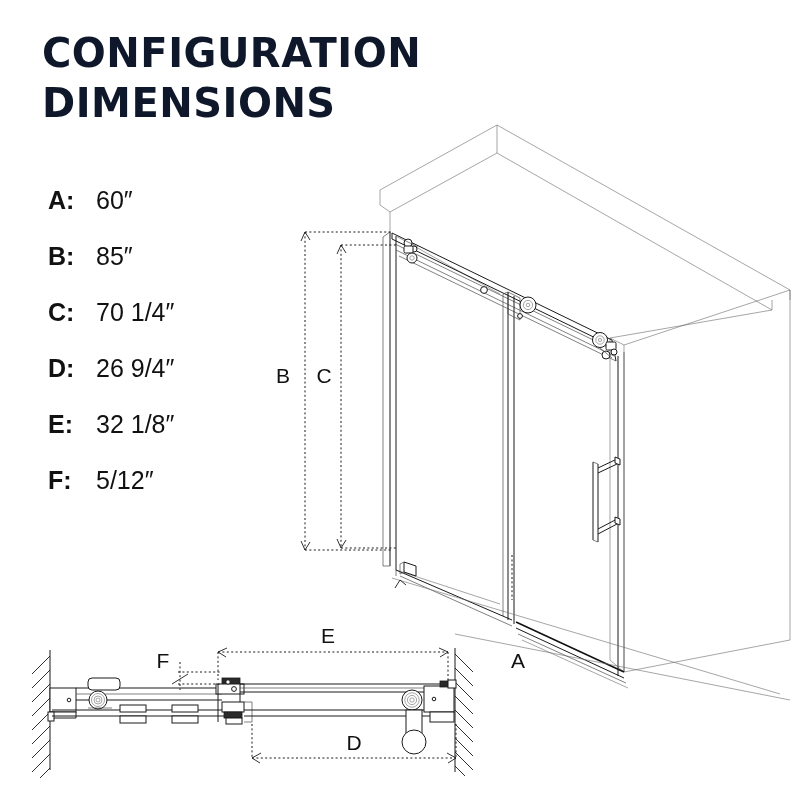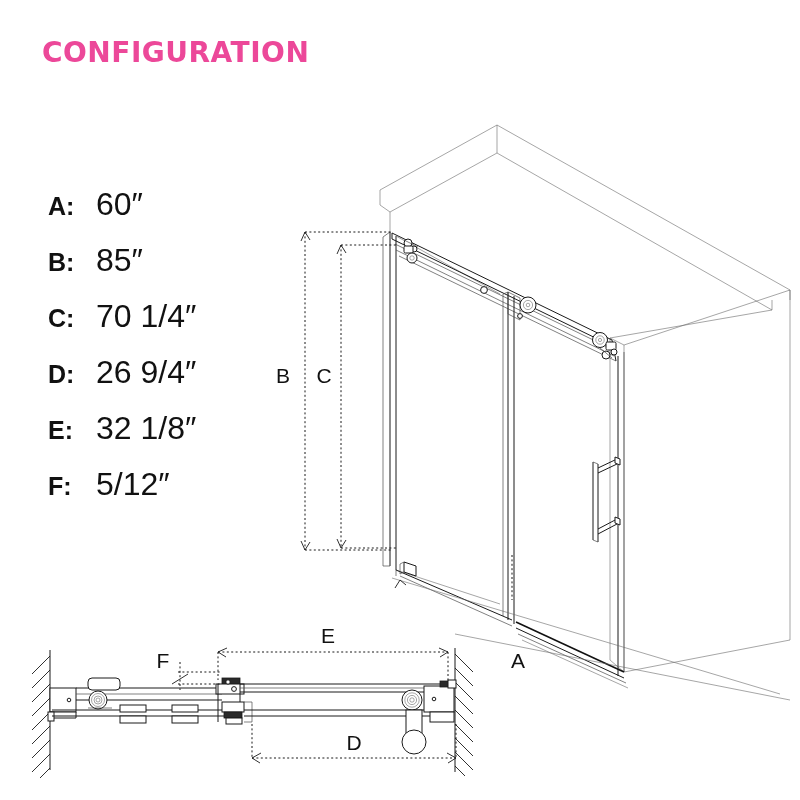--- a/index.html
+++ b/index.html
@@ -26,24 +26,24 @@
   
   .title-block {
     position: absolute;
     left: 42px;
     top: 28px;
     width: 470px;
   }
   .title-line {
     font-family: "DejaVu Sans", sans-serif;
     font-weight: 700;
-    font-size: 28px;
+    font-size: 40px;
     letter-spacing: 0.5px;
     line-height: 50px;
-    color: #ec4899;
+    color: #0f172a;
     white-space: nowrap;
   }
 
   
   .legend {
     position: absolute;
     left: 48px;
     top: 186px;
     width: 240px;
   }
@@ -55,21 +55,21 @@
   .legend-key {
     font-family: "Liberation Sans", sans-serif;
     font-weight: 700;
     font-size: 25px;
     width: 48px;
     color: #111111;
   }
   .legend-val {
     font-family: "Liberation Sans", sans-serif;
     font-weight: 400;
-    font-size: 32px;
+    font-size: 25px;
     color: #111111;
     white-space: nowrap;
   }
 
   
   svg.draw {
     position: absolute;
     left: 0;
     top: 0;
     width: 800px;
@@ -92,20 +92,21 @@
     fill: #111111;
   }
 </style>
 </head>
 <body>
 
 <div id="page">
 
   <div class="title-block">
     <div class="title-line">CONFIGURATION</div>
+    <div class="title-line">DIMENSIONS</div>
   </div>
 
   <div class="legend">
     <div class="legend-row">
       <span class="legend-key">A:</span>
       <span class="legend-val">60″</span>
     </div>
     <div class="legend-row">
       <span class="legend-key">B:</span>
       <span class="legend-val">85″</span>

